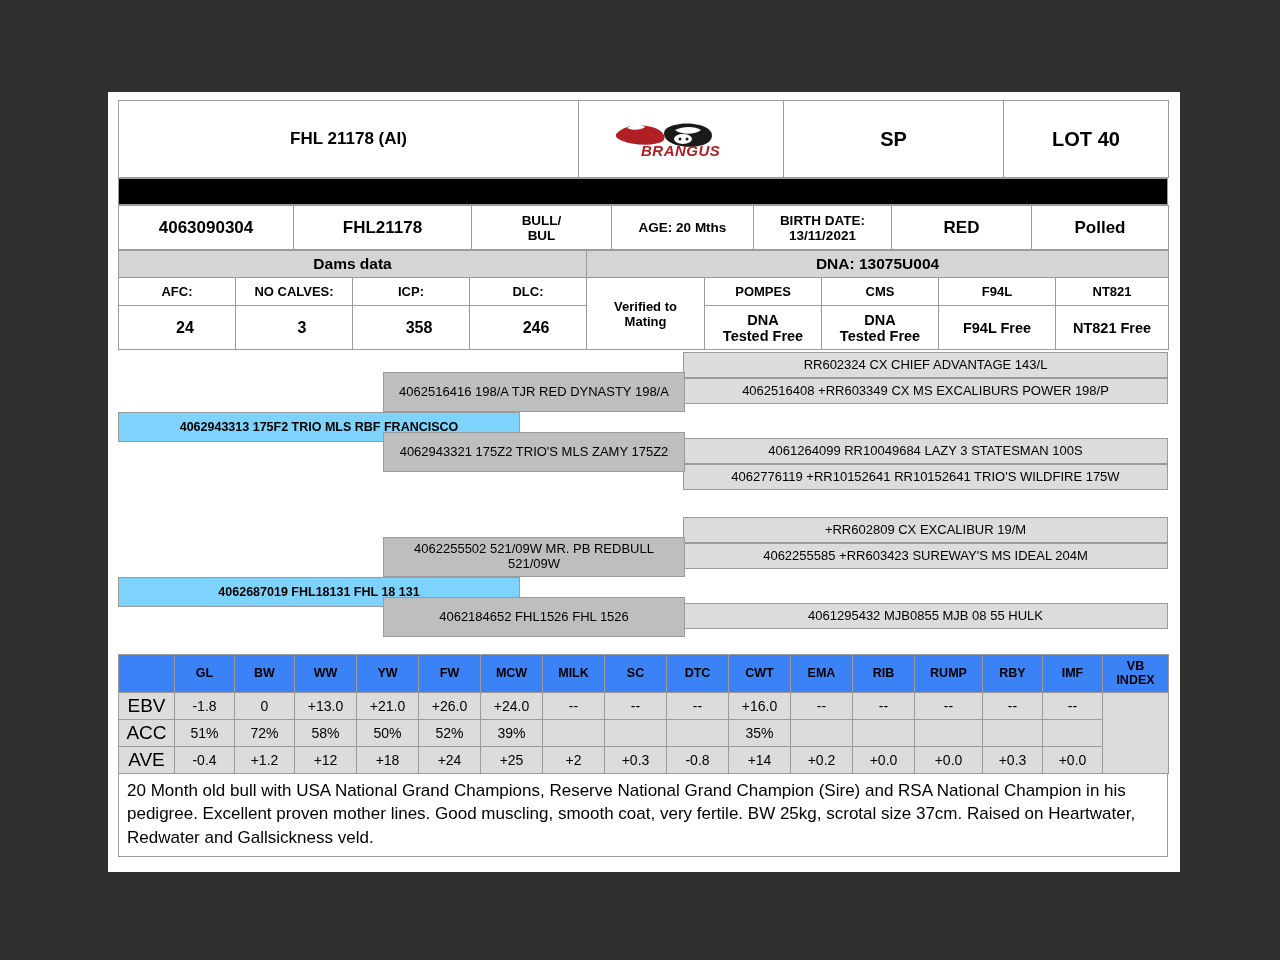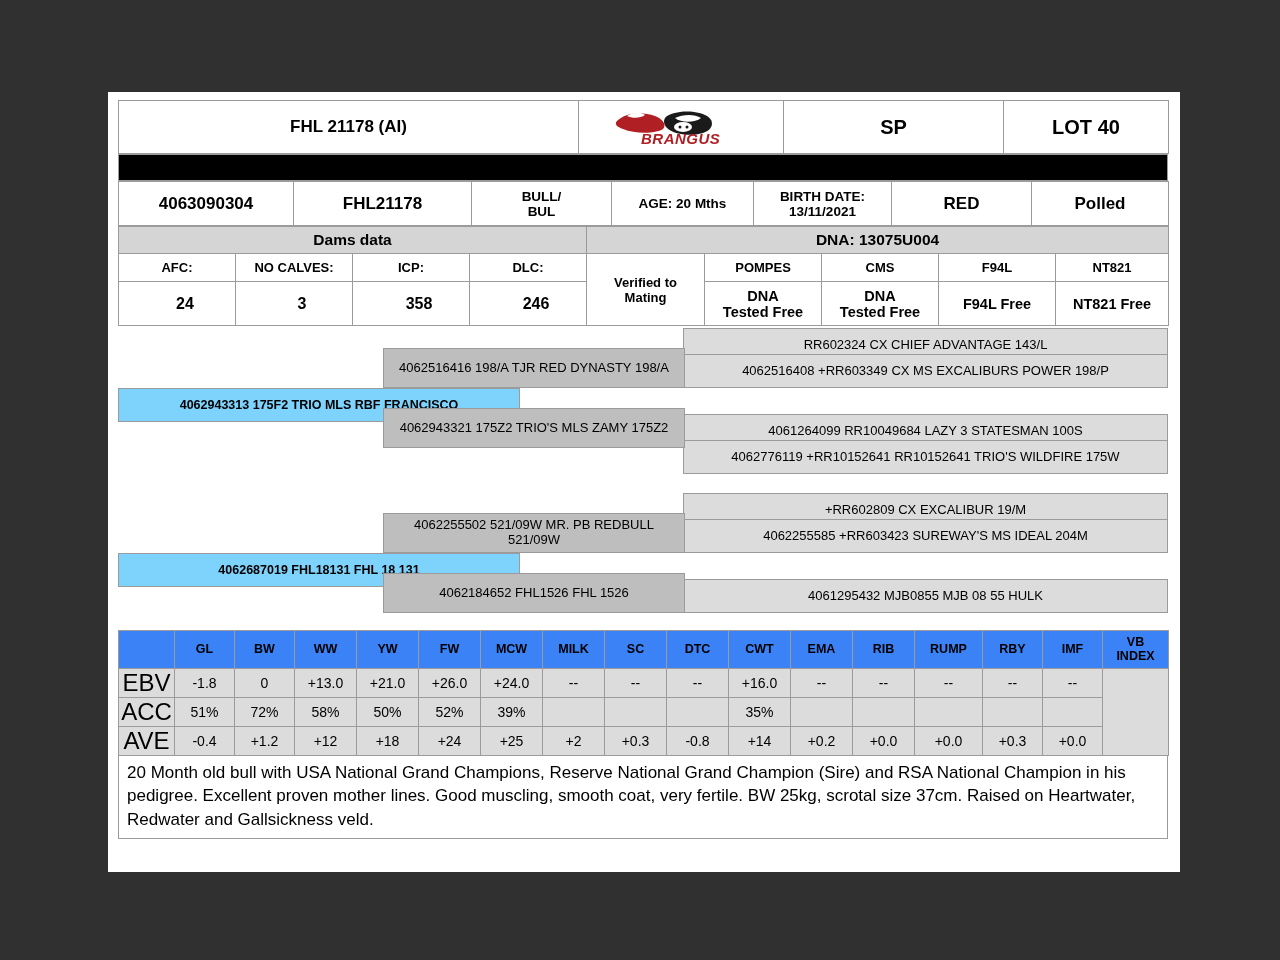--- a/index.html
+++ b/index.html
@@ -41,40 +41,40 @@
   }
   .r5 td { height: 28px; font-size: 13px; }
   .r6 td { height: 44px; font-size: 14.5px; }
   .r6 td.val { font-size: 16px; padding-left: 16px; }
   .vm { font-size: 13.5px; }
   .logo-cell { padding: 2px; }
 
   .logo {
     position: relative;
     width: 140px; height: 40px;
-    margin: 4px auto;
+    margin: 16px auto;
     text-decoration: underline;
   }
   .logo svg { display: block; }
 
   
   .ped {
     position: relative;
     width: 1050px; height: 300px;
     margin-top: 2px;
     font-weight: normal;
   }
   .pbox {
     position: absolute;
     border: 1px solid #9b9b9b;
     display: flex; align-items: center; justify-content: center;
     text-align: center;
     line-height: 1.15;
     color: #000;
-    padding: 16px 4px;
+    padding: 8px 4px;
   }
   .lvl1 { background: #7dd3fc; font-weight: bold; font-size: 12.5px; left: 0px; width: 402px; height: 30px; }
   .lvl2 { background: #bebebe; font-size: 13px; left: 265px; width: 302px; height: 40px; }
   .lvl3 { background: #dcdcdc; font-size: 13px; left: 565px; width: 485px; height: 26px; }
 
   
   .ebv { width: 1050px; table-layout: fixed; margin-top: 2px; }
   .ebv td, .ebv th {
     border: 1px solid #9b9b9b;
     text-align: center; vertical-align: middle;
@@ -83,21 +83,21 @@
   .ebv thead th {
     background: #3b82f6;
     font-size: 12.5px; font-weight: bold;
     height: 38px; line-height: 1.1; margin-top: 12px;
   }
   .ebv tbody td {
     background: #dcdcdc;
     font-size: 14px; height: 27px;
   }
   .ebv tbody td.rowlab {
-    font-size: 24px; font-weight: normal; background: #dcdcdc;
+    font-size: 19px; font-weight: normal; background: #dcdcdc;
   }
   .ebv td.vb { background: #dcdcdc; }
 
   
   .desc {
     width: 1050px;
     border: 1px solid #9b9b9b;
     border-top: none;
     padding: 5px 8px 7px 8px;
     font-size: 17px;

